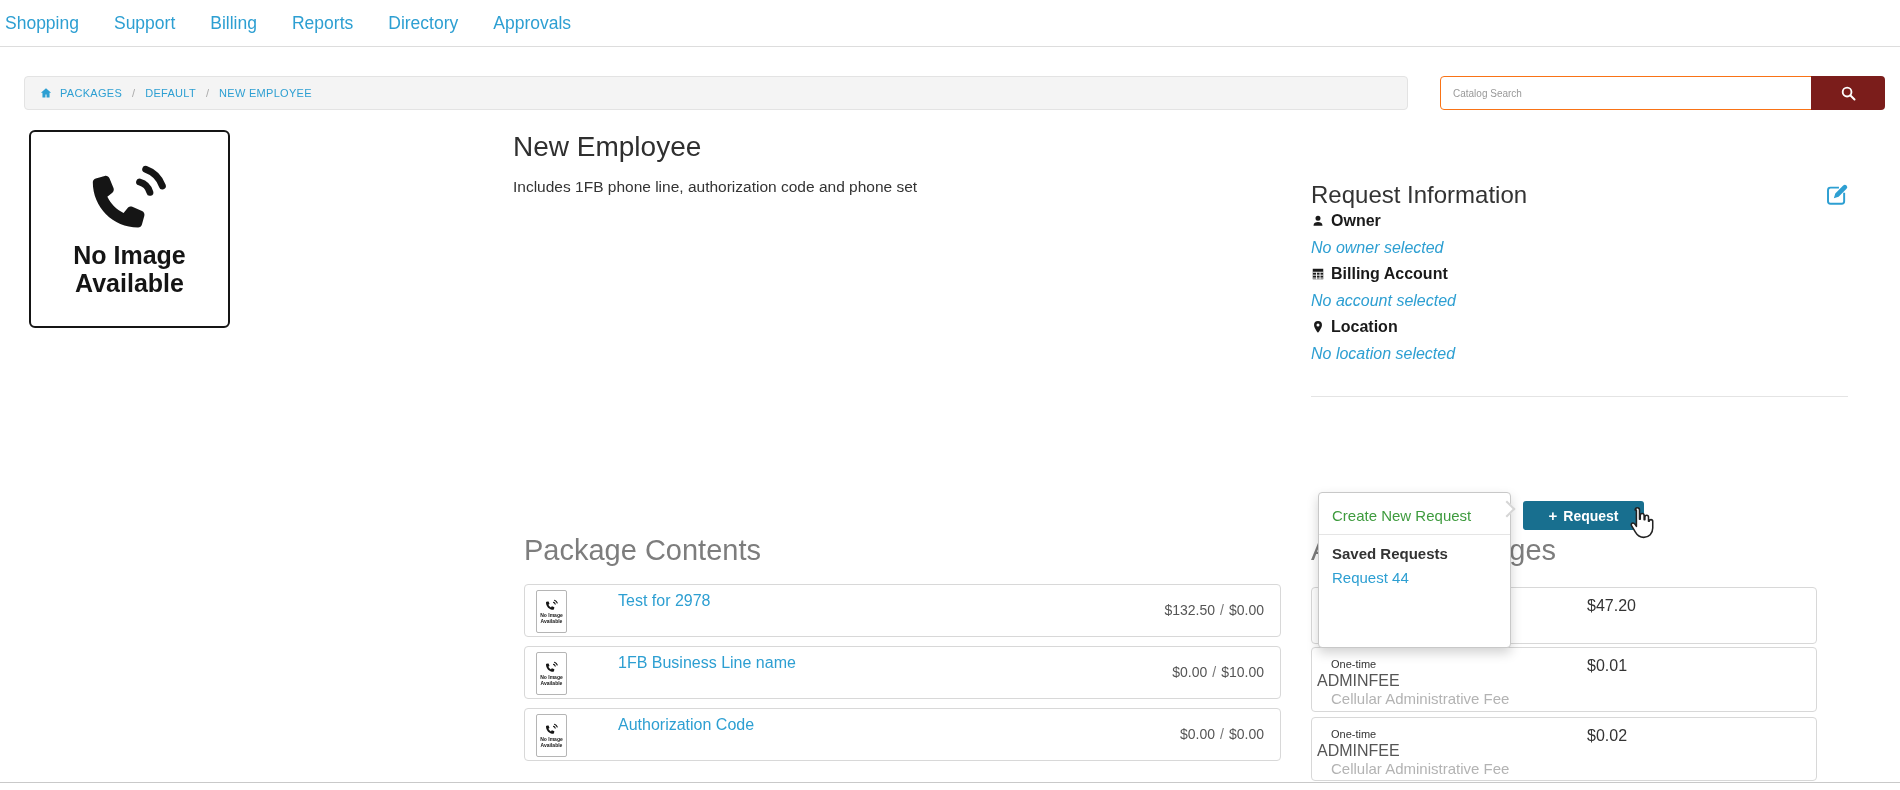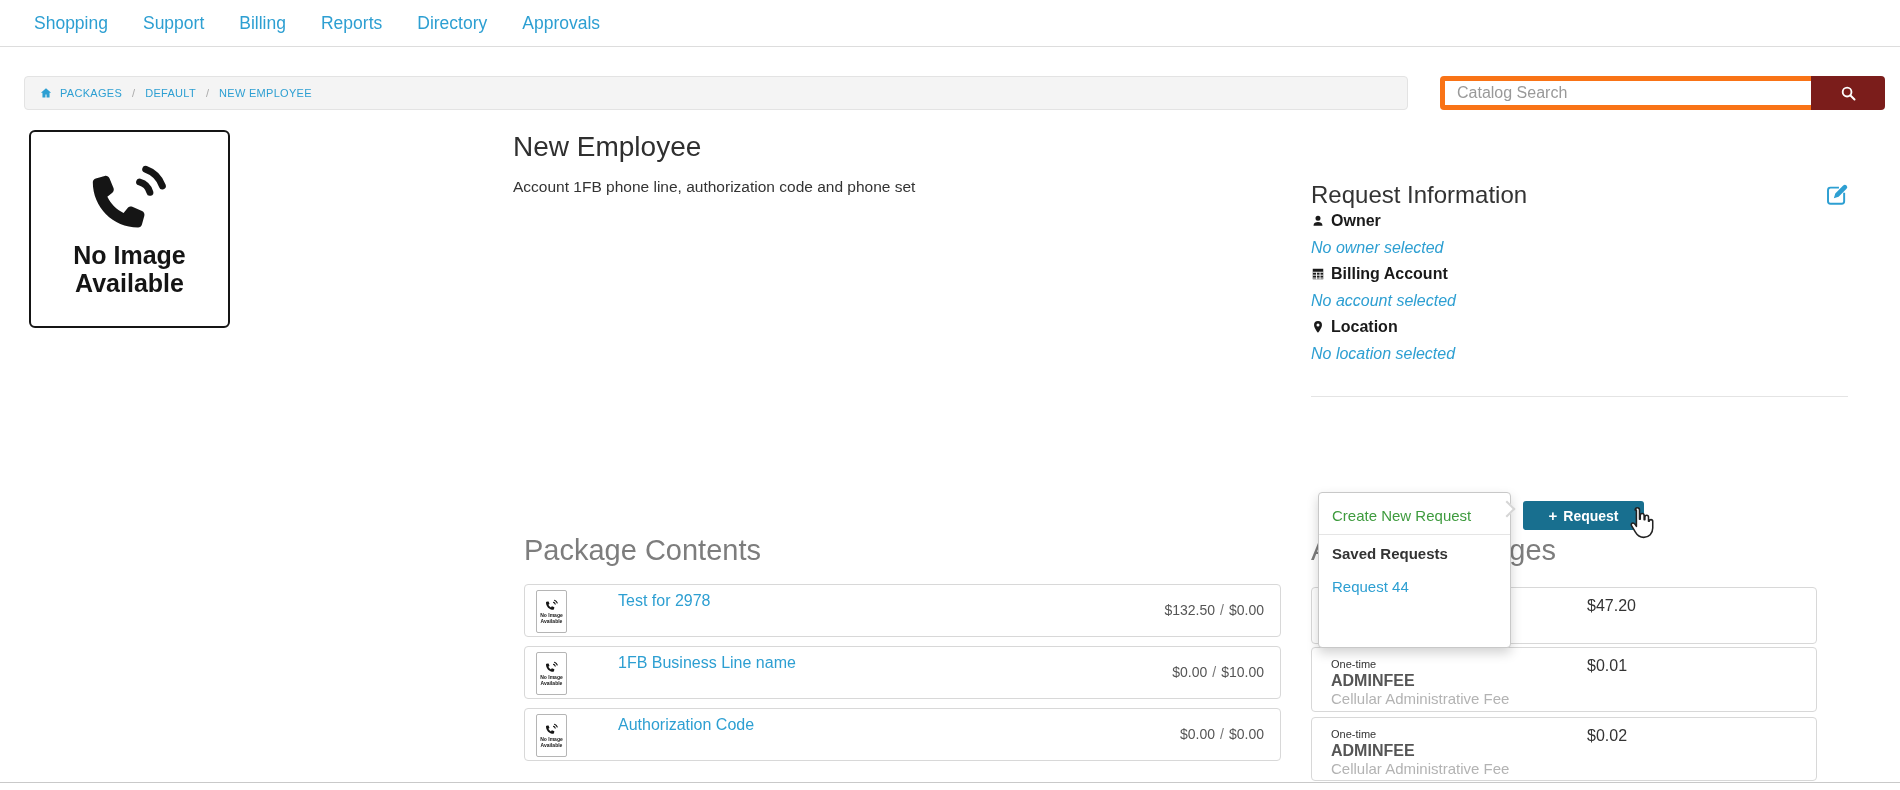--- a/index.html
+++ b/index.html
@@ -1,31 +1,31 @@
 <!DOCTYPE html>
 <html><head>
 <meta charset="utf-8">
 <style>
   * { box-sizing: border-box; margin: 0; padding: 0; }
   html,body { width: 1900px; height: 790px; background: #fff; font-family: "Liberation Sans", sans-serif; }
   #canvas { position: relative; width: 1900px; height: 790px; overflow: hidden; background: #fff; }
   .abs { position: absolute; }
 
   
-  .nav { left:0; top:0; width:1900px; height:47px; border-bottom:1px solid #ddd; display:flex; align-items:center; padding-left:34px; gap:35px; background:#fff; }
+  .nav { left:0; top:0; width:1900px; height:47px; border-bottom:1px solid #ddd; display:flex; align-items:center; padding-left:5px; gap:35px; background:#fff; }
   .nav a { font-size:17.5px; color:#2d9fd2; text-decoration:none; cursor:pointer; }
 
   
   .crumb-bar { left:24px; top:76px; width:1384px; height:34px; background:#f4f4f4; border:1px solid #e3e3e3; border-radius:4px; display:flex; align-items:center; padding:0 15px; }
   .crumb { font-size:11px; color:#2d9fd2; text-decoration:none; letter-spacing:.3px; display:flex; align-items:center; gap:8px; }
   .crumb-sep { font-size:11px; color:#aaa; margin:0 10px; }
   .home-ic { width:12px; height:12px; fill:#2d9fd2; display:block; }
 
   
-  .search-input { left:1440px; top:76px; width:415px; height:34px; border:5px solid #f97316; border-radius:4px 0 0 4px; padding:0 12px; font-size:16px; color:#555; font-family:"Liberation Sans",sans-serif; outline:none; }
+  .search-input { left:1440px; top:76px; width:415px; height:34px; border:1px solid #f97316; border-radius:4px 0 0 4px; padding:0 12px; font-size:10px; color:#555; font-family:"Liberation Sans",sans-serif; outline:none; }
   .search-input::placeholder { color:#999; }
   .search-btn { left:1811px; top:76px; width:74px; height:34px; background:#7b1d1b; border:none; border-radius:0 4px 4px 0; cursor:pointer; display:flex; align-items:center; justify-content:center; }
   .search-btn svg { width:17px; height:17px; }
 
   
   .noimg { left:29px; top:130px; width:201px; height:198px; background:#fff; border:2px solid #151515; border-radius:6px; display:flex; flex-direction:column; align-items:center; justify-content:center; gap:12px; }
   .noimg svg { width:76px; height:68px; fill:#151515; }
   .noimg-text { width:160px; text-align:center; font-size:25px; font-weight:700; line-height:1.13; color:#151515; }
 
   
@@ -43,42 +43,42 @@
   .tot-row { height:25px; font-size:16px; color:#333; }
   .tot-row .lbl { display:inline-block; width:238px; }
 
   
   .btn-request { left:1523px; top:501px; width:121px; height:29px; background:#186f8f; border:none; border-radius:3px; color:#fff; display:flex; align-items:center; justify-content:center; gap:6px; font-size:14px; font-weight:700; cursor:pointer; }
   .btn-request .plus { font-size:15px; font-weight:700; line-height:1; }
   .dropdown { left:1318px; top:492px; width:193px; height:156px; background:#fff; border:1px solid #c8c8c8; border-radius:4px; box-shadow:0 5px 12px rgba(0,0,0,.18); z-index:5; padding-top:14px; }
   .dd-item { padding:0 13px; }
   .dd-create { font-size:15px; color:#3e9b3e; cursor:pointer; }
   .dd-divider { border-top:1px solid #e5e5e5; margin:10px 0 10px 0; }
-  .dd-header { font-size:15px; font-weight:700; color:#333; margin-bottom:16px; }
+  .dd-header { font-size:15px; font-weight:700; color:#333; margin-bottom:7px; }
   .dd-link { font-size:15px; color:#2d9fd2; cursor:pointer; }
   .dd-pointer { left:1501px; top:503px; width:12px; height:12px; border-top:2px solid #d5d5d5; border-right:2px solid #d5d5d5; transform:rotate(45deg); background:#fff; z-index:6; }
   .cursor-ic { left:1624px; top:506px; width:31px; height:36px; z-index:20; pointer-events:none; }
 
   
   .sec-head { font-size:29px; color:#7d7d7d; }
   .pkg-head { left:524px; top:534px; }
   .pkg-card { left:524px; width:757px; height:53px; background:#fff; border:1px solid #d8d8d8; border-radius:4px; }
   .thumb { position:absolute; left:11px; top:5px; width:31px; height:43px; border:1px solid #b5b5b5; border-radius:2px; background:#fff; display:flex; flex-direction:column; align-items:center; justify-content:center; gap:2px; }
   .thumb svg { width:12px; height:11px; fill:#151515; }
   .thumb-txt { font-size:5px; font-weight:700; color:#151515; text-align:center; line-height:1.25; width:28px; }
   .pkg-name { position:absolute; left:93px; top:7px; font-size:16px; color:#2d9fd2; cursor:pointer; }
   .pkg-price { position:absolute; right:16px; top:17px; font-size:14px; color:#555; }
   .pkg-price .sep { margin:0 5px; color:#777; }
 
   
   .fee-head { left:1311px; top:534px; z-index:1; }
   .fee-card { left:1311px; width:506px; background:#fff; border:1px solid #d8d8d8; border-radius:4px;text-align:center; }
   .fee-amount { position:absolute; left:275px; top:9px; font-size:16px; color:#333; }
   .fee-freq { position:absolute; left:19px; top:10px; font-size:11px; color:#333; }
-  .fee-code { position:absolute; left:19px; top:24px; font-size:16px; color:#555;font-weight:bold; }
+  .fee-code { position:absolute; left:5px; top:24px; font-size:16px; color:#555; }
   .fee-desc { position:absolute; left:19px; top:42px; font-size:15px; color:#b3b3b3; }
 
   .footer-line { left:0; top:782px; width:1900px; border-top:1px solid #c9c9c9; }
 </style>
 </head>
 <body>
 
 <div id="canvas">
 
   <div class="abs nav">
@@ -120,21 +120,21 @@
       <g transform="translate(0,112) scale(0.76)">
         <path d="M164.9 24.6c-7.7-18.6-28-28.5-47.4-23.2l-88 24C12.1 30.2 0 46 0 64c0 247.4 200.6 448 448 448 18 0 33.8-12.1 38.6-29.5l24-88c5.3-19.4-4.6-39.7-23.2-47.4l-96-40c-16.3-6.8-35.2-2.1-46.3 11.6L304.7 368C234.3 334.7 177.3 277.7 144 207.3L193.3 167c13.7-11.2 18.4-30 11.6-46.3l-40-96z"></path>
       </g>
       <path d="M352 158 A112 112 0 0 1 430 236" fill="none" stroke="#151515" stroke-width="52" stroke-linecap="round"></path>
       <path d="M398 62 A208 208 0 0 1 524 188" fill="none" stroke="#151515" stroke-width="52" stroke-linecap="round"></path>
     </svg>
     <div class="noimg-text">No Image Available</div>
   </div>
 
   <div class="abs pg-title">New Employee</div>
-  <div class="abs pg-desc">Account 1FB phone line, authorization code and phone set</div>
+  <div class="abs pg-desc">Includes 1FB phone line, authorization code and phone set</div>
 
   <div class="abs ri-head">Request Information</div>
   <svg class="abs edit-ic" viewBox="0 0 24 24">
     <path d="M13.8 5.2H6a2.3 2.3 0 0 0-2.3 2.3v10.2A2.3 2.3 0 0 0 6 20h10.3a2.3 2.3 0 0 0 2.3-2.3V9.9" fill="none" stroke="currentColor" stroke-width="1.8"></path>
     <path d="M20.8 3.2a2.2 2.2 0 0 0-3.1 0l-7.3 7.3-1.3 4.4 4.4-1.3 7.3-7.3a2.2 2.2 0 0 0 0-3.1z" fill="currentColor"></path>
   </svg>
 
   <div class="abs ri-label" style="top:212px">
     <svg viewBox="0 0 24 24">
         <path d="M12 11.6a4.3 4.3 0 1 0-4.3-4.3A4.3 4.3 0 0 0 12 11.6zm0 2.2c-4.1 0-7.6 2.1-7.6 5.5v1h15.2v-1c0-3.4-3.5-5.5-7.6-5.5z"></path>

